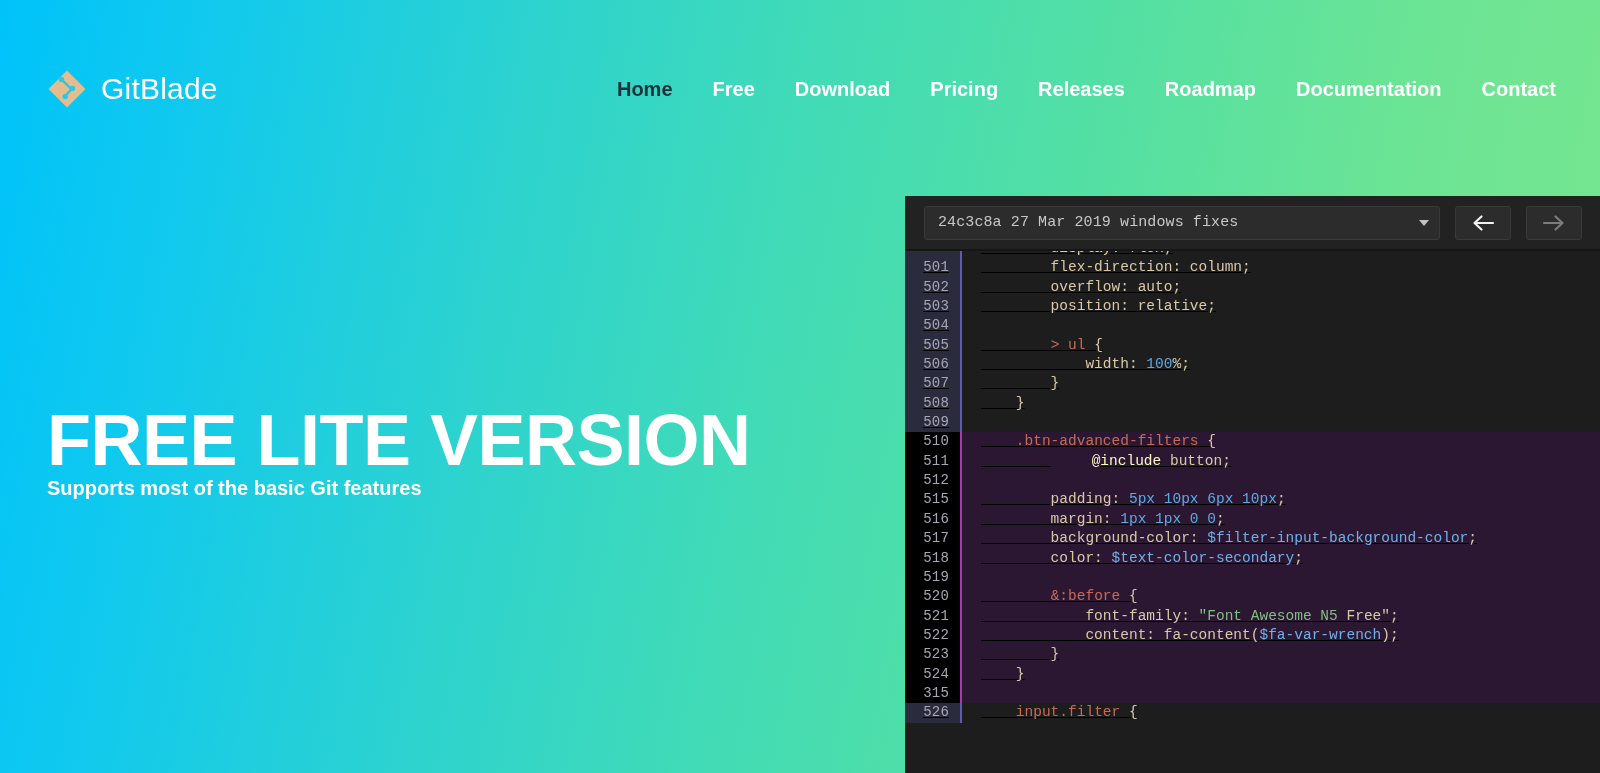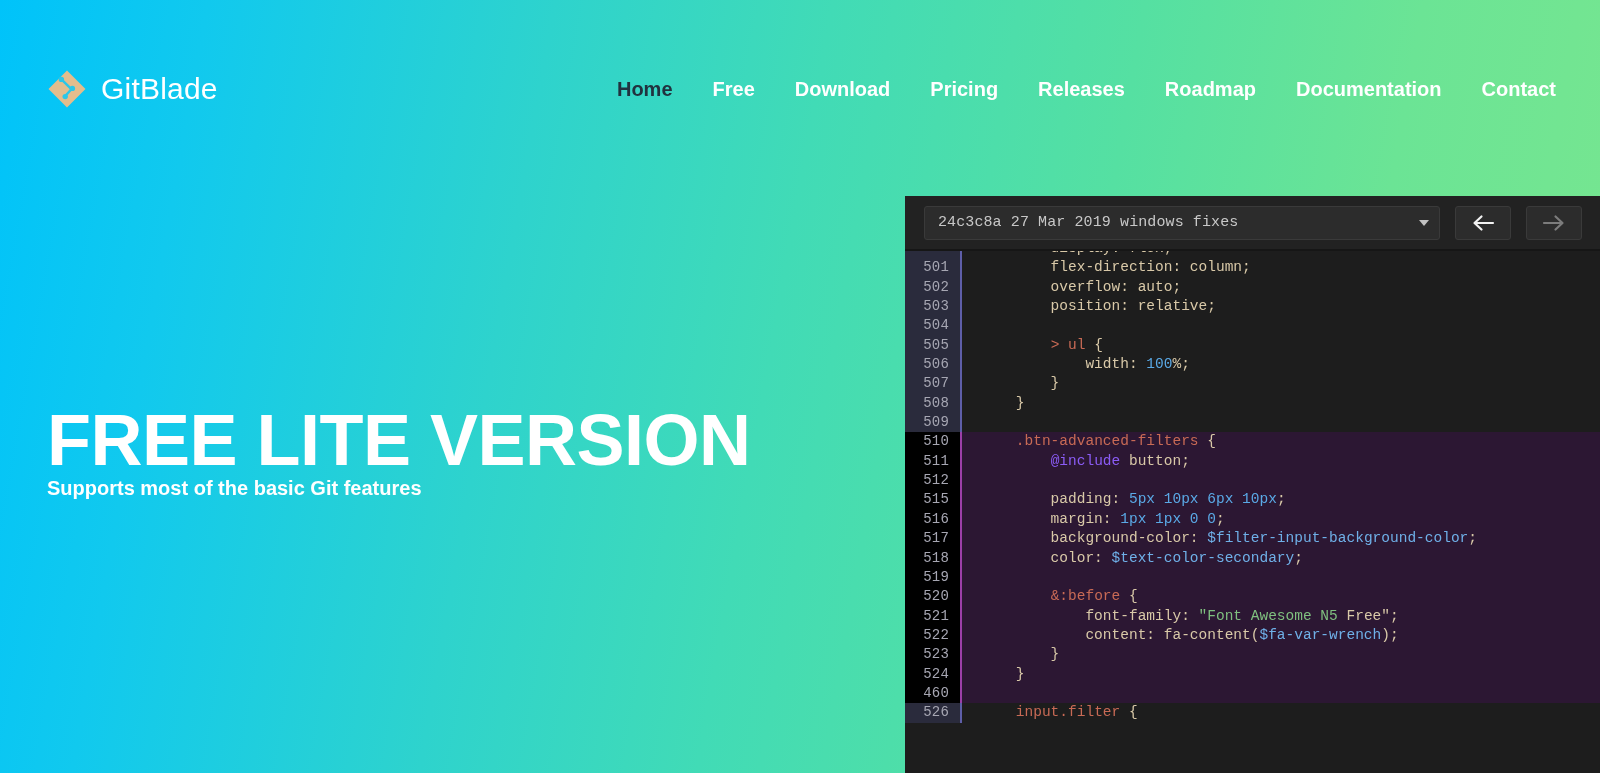--- a/index.html
+++ b/index.html
@@ -76,21 +76,21 @@
   }
   .nav-btn{
     flex:0 0 auto; width:56px; height:34px; background:#2c2c2c;
     border:1px solid #3a3a3a; border-radius:3px;
     display:flex; align-items:center; justify-content:center;
   }
   .nav-btn svg{ display:block; }
 
   
   .code-area{
-    position:relative; height:523px; background:#1d1d1d; overflow:hidden;
+    position:relative; height:523px; background:#1d1d1d; overflow:hidden;text-decoration:underline;
   }
   .code-line{
     display:flex; height:19.35px; align-items:center;
     font-family:"Liberation Mono", monospace; font-size:14.5px;
     line-height:19.35px; white-space:pre;
   }
   .ln{
     flex:0 0 auto; width:57px; text-align:right; padding-right:11px;
     color:#a7a7b3; font-size:14px; letter-spacing:.2px;
     align-self:stretch; display:flex; align-items:center;
@@ -100,21 +100,21 @@
     flex:1 1 auto; padding-left:19px; color:#d9c9a8; overflow:hidden;
     align-self:stretch; display:flex; align-items:center;
   }
   
   .row-plain .ln{ background:#2a2b3c; border-right:2px solid #5e5ea8; }
   .row-plain .code-text{ background:#1d1d1d; }
   
   .row-changed .ln{ background:#000000; border-right:2px solid #9c3fa8; }
   .row-changed .code-text{ background:#2c1733; }
   .t-num   { color:#5aa9e6; }
-  .t-at    { color:#8b5cf6; }
+  .t-at    { color:#fef9c3;margin-left:41px; }
   .t-tag   { color:#c86a55; }
   .t-var   { color:#6fb0e8; }
   .t-str   { color:#7fbf7f; }
 
   .clip-top{ position:absolute; left:0; top:0; width:100%; height:1px;
     background:#161616; z-index:4; }
 </style>
 </head>
 <body>
 
@@ -196,17 +196,17 @@
       <div class="code-line row-changed"><span class="ln">515</span><span class="code-text"><span>        padding: <span class="t-num">5px</span> <span class="t-num">10px</span> <span class="t-num">6px</span> <span class="t-num">10px</span>;</span></span></div>
       <div class="code-line row-changed"><span class="ln">516</span><span class="code-text"><span>        margin: <span class="t-num">1px</span> <span class="t-num">1px</span> <span class="t-num">0</span> <span class="t-num">0</span>;</span></span></div>
       <div class="code-line row-changed"><span class="ln">517</span><span class="code-text"><span>        background-color: <span class="t-var">$filter-input-background-color</span>;</span></span></div>
       <div class="code-line row-changed"><span class="ln">518</span><span class="code-text"><span>        color: <span class="t-var">$text-color-secondary</span>;</span></span></div>
       <div class="code-line row-changed"><span class="ln">519</span><span class="code-text"><span></span></span></div>
       <div class="code-line row-changed"><span class="ln">520</span><span class="code-text"><span>        <span class="t-tag">&amp;:before</span> {</span></span></div>
       <div class="code-line row-changed"><span class="ln">521</span><span class="code-text"><span>            font-family: <span class="t-str">"Font Awesome N5</span> Free";</span></span></div>
       <div class="code-line row-changed"><span class="ln">522</span><span class="code-text"><span>            content: fa-content(<span class="t-var">$fa-var-wrench</span>);</span></span></div>
       <div class="code-line row-changed"><span class="ln">523</span><span class="code-text"><span>        }</span></span></div>
       <div class="code-line row-changed"><span class="ln">524</span><span class="code-text"><span>    }</span></span></div>
-      <div class="code-line row-changed"><span class="ln">460</span><span class="code-text"><span></span></span></div>
+      <div class="code-line row-changed"><span class="ln">315</span><span class="code-text"><span></span></span></div>
       <div class="code-line row-plain"><span class="ln">526</span><span class="code-text"><span>    <span class="t-tag">input.filter</span> {</span></span></div>
     </div>
 
 </section>
 
 </body></html>

